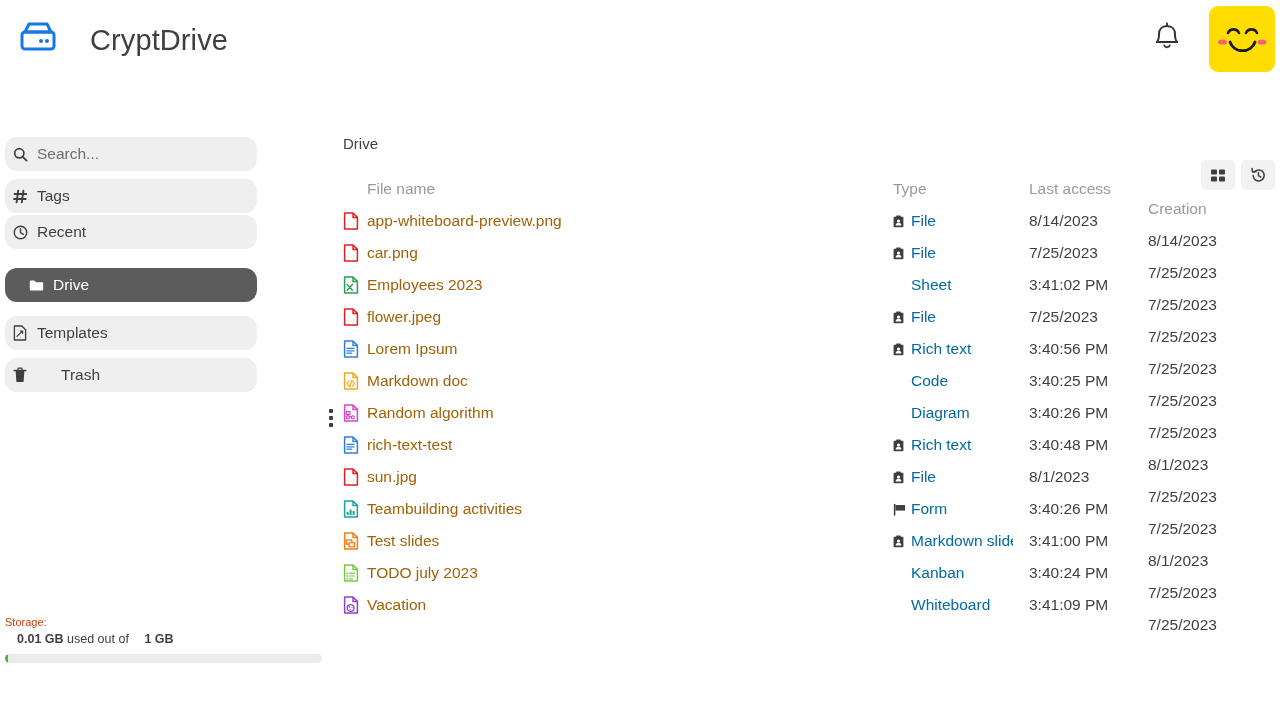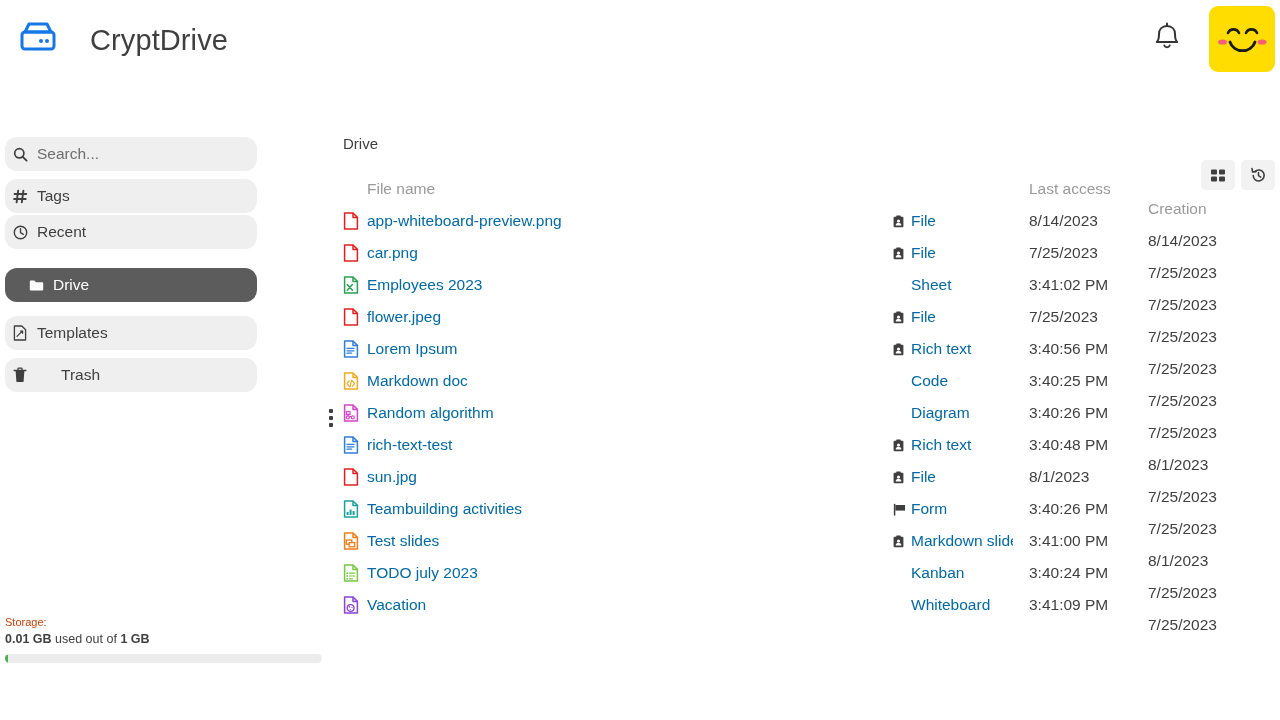--- a/index.html
+++ b/index.html
@@ -84,40 +84,40 @@
   #side-drive   { top: 140px; background: #5c5c5c; color: #fff; padding-left: 16px; }
   #side-templates { top: 188px; }
   #side-trash   { top: 230px; gap: 24px; }
 
   
   #storage-wrap {
     position: absolute; left: 5px; top: 486px; width: 317px;
   }
   #storage-label { font-size: 11px; color: #c2410c; line-height: 16px; }
   #storage-usage { font-size: 12.5px; color: #3f3f3f; line-height: 16px; margin-top: 1px; }
-  #storage-usage b { font-weight: 700; }
+  #storage-usage b { font-weight: 700; margin-left: 12px; }
   #progress-track {
     margin-top: 7px; width: 317px; height: 9px;
     background: #ececec; border-radius: 5px; overflow: hidden;
   }
   #progress-fill { height: 9px; width: 1%; background: #4caf50; border-radius: 5px; }
 
   
   #main { position: absolute; left: 327px; top: 128px; width: 953px; height: 592px; }
   #breadcrumb {
     position: absolute; left: 16px; top: 7px;
     font-size: 15px; color: #3f3f3f; cursor: pointer;
   }
 
   #table { position: absolute; left: 0; top: 45px; width: 953px; }
   .row { position: relative; height: 32px; width: 953px; }
 
   .c-name { position: absolute; left: 16px; top: 0; height: 32px; display: flex; align-items: center; }
   .c-name .fi { width: 24px; flex: 0 0 24px; display: flex; align-items: center; justify-content: flex-start; }
-  .c-name .nm { font-size: 15.5px; color: #0369a1; white-space: nowrap; }
+  .c-name .nm { font-size: 15.5px; color: #a16207; white-space: nowrap; }
 
   .c-type {
     position: absolute; left: 566px; top: 0; width: 120px; height: 32px;
     display: flex; align-items: center; overflow: hidden;
   }
   .c-type .badge { width: 18px; flex: 0 0 18px; display: flex; align-items: center; }
   .c-type .tx { font-size: 15.5px; color: #0369a1; white-space: nowrap; }
   .c-last {
     position: absolute; left: 702px; top: 0; width: 120px; height: 32px;
     display: flex; align-items: center;
@@ -290,20 +290,23 @@
 
 </div>
 
 <div id="main">
   <div id="breadcrumb">Drive</div>
 
   <div id="table">
     <div class="row hdr">
       <div class="c-name">
           <span class="nm">File name</span>
+        </div>
+      <div class="c-type">
+          <span class="tx">Type</span>
         </div>
       <div class="c-last">Last access</div>
       <div class="c-crea">Creation</div>
     </div>
 
   <div class="row">
         <div class="c-name">
        <span class="fi">
             <svg width="16" height="19" viewBox="0 0 16 19">
               <path d="M1.6 1 H10 L14.4 5.4 V17 H1.6 Z" fill="#fff" stroke="#e02020" stroke-width="1.5" stroke-linejoin="round"></path>

